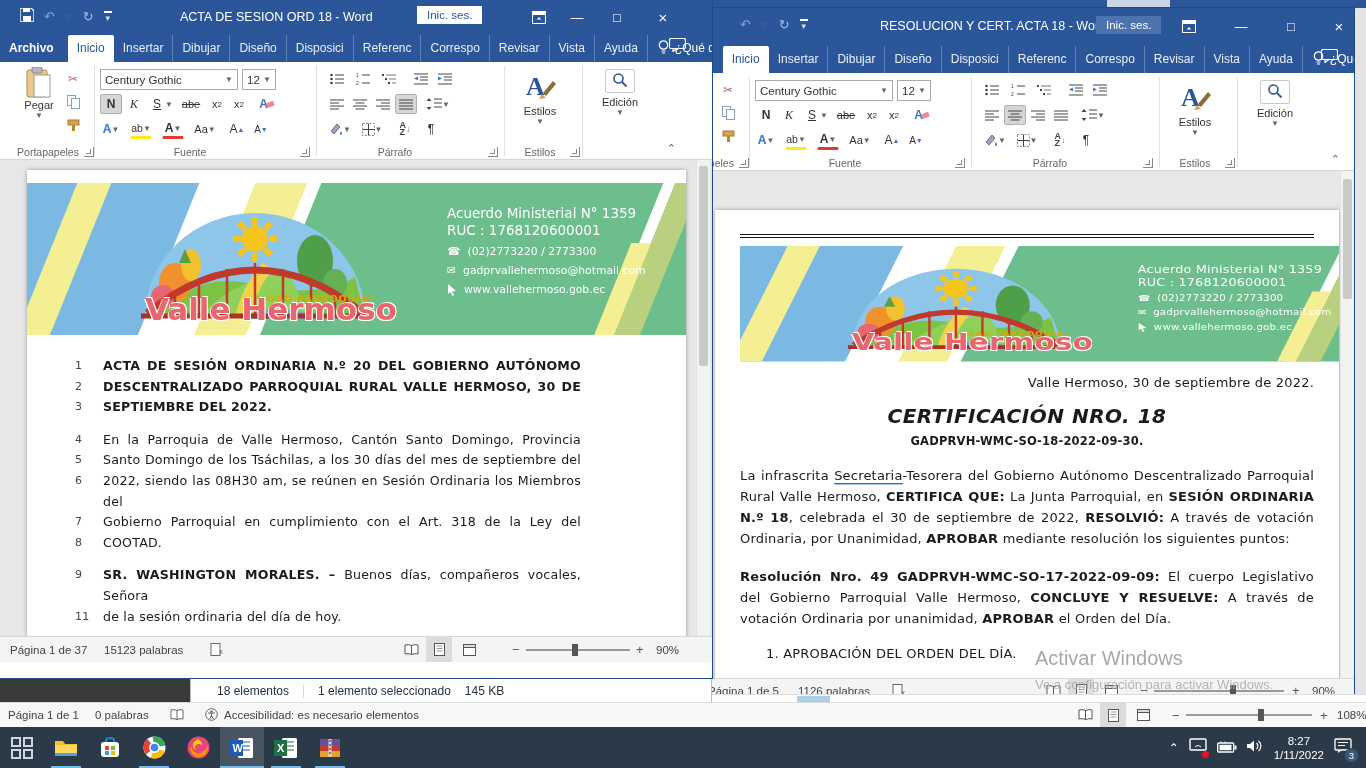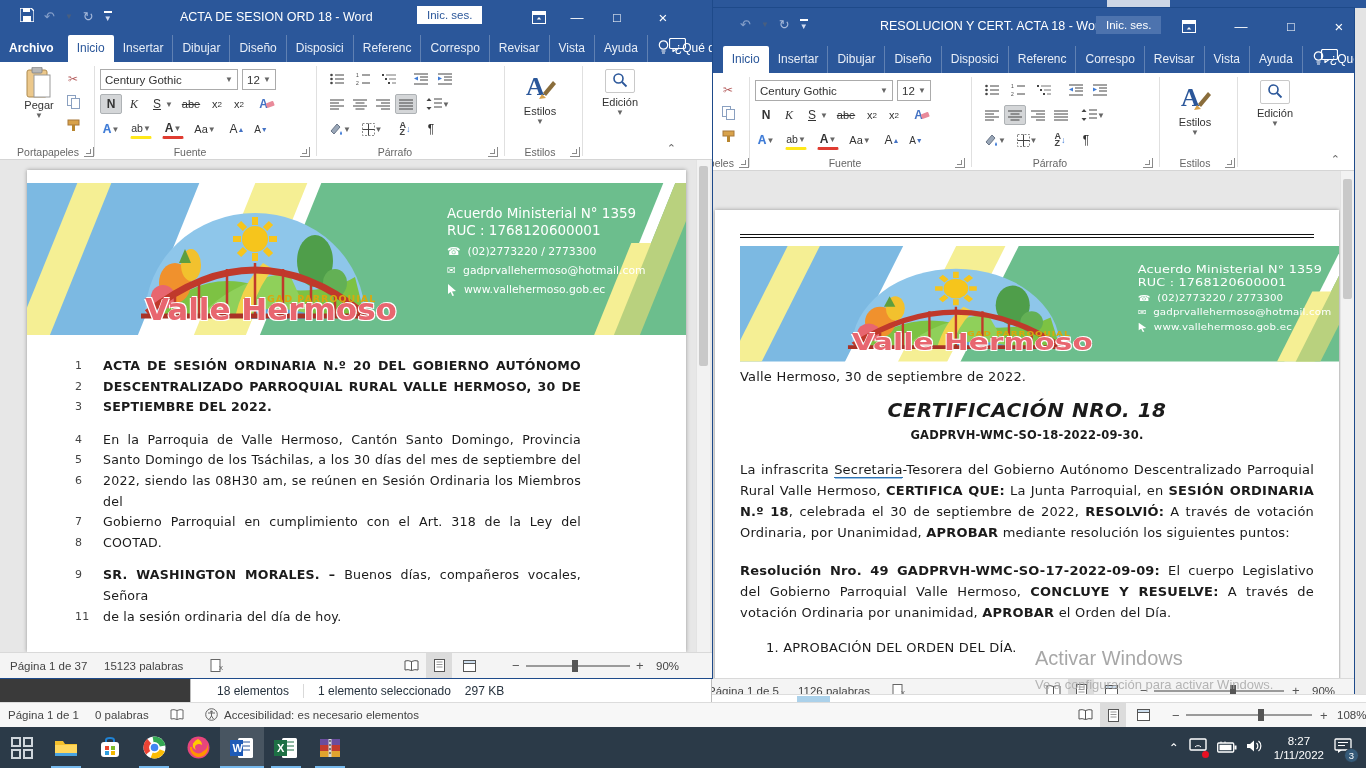--- a/index.html
+++ b/index.html
@@ -59,21 +59,21 @@
   .lt.just { text-align:justify; text-align-last:justify; }
   .lt.left { text-align:left; }
 
   
   .dblline { height:4px; border-top:1.5px solid #111; border-bottom:1.5px solid #111; }
   .rtitle { text-align:center; font-weight:bold; font-style:italic; font-size:20px; letter-spacing:.5px; }
   .rcode { text-align:center; font-weight:bold; font-size:11.5px; margin-top:6px; }
   .rpara { font-size:13px; line-height:21px; text-align:justify; margin-top:17px; }
   .rpara .useg { border-bottom:1px solid #2e74b5; box-shadow:0 2px 0 -1px #9dc3e6; }
   .rlist { font-size:13px; margin-top:17px; padding-left:26px; }
-  .rdate { text-align:left; font-size:13px; margin-top:7px; }
+  .rdate { text-align:right; font-size:13px; margin-top:13px; }
 
   
   .banner { position:relative; width:659px; height:152px; background:#fff; overflow:hidden; }
   .skew { position:absolute; transform:skewX(-22deg); }
   .bn-blue { left:-60px; top:-20px; width:200px; height:200px; background:#7cb9e2; }
   .bn-yel1 { left:18px; top:-20px; width:34px; height:200px; background:#f5ef94; }
   .bn-yelmid { left:196px; top:-20px; width:52px; height:200px; background:#f5ef94; }
   .bn-green { left:262px; top:-20px; width:480px; height:200px; background:#6cbe8d; }
   .bn-yelR { left:576px; top:60px; width:40px; height:140px; background:#f5ef94; }
   .bn-lgR { left:616px; top:-20px; width:26px; height:200px; background:#b9d17e; }
@@ -192,21 +192,21 @@
         </span>
       </span>
     <span class="sitem zplus" style="left:1320px;">+</span>
     <span class="sitem" style="left:1337px;">108%</span>
   </div>
 
   <div id="explorerbar">
     <span>18 elementos</span>
     <span class="esep"></span>
     <span>1 elemento seleccionado</span>
-    <span>297 KB</span>
+    <span>145 KB</span>
   </div>
 
   <div id="rwin" class="wword" style="left:694px; top:8px; width:660px; height:686px; z-index:20; overflow:hidden;">
     <div class="tbar" style="height:37px;">
       <div class="qat" style="left:46px;top:9px;">
         <span style="opacity:.55">↶</span>
           <span class="dar" style="opacity:.5">▼</span>
         <span style="opacity:.75">↻</span>
         <span style="border-top:2px solid #fff;padding-top:1px;font-size:8px;">▼</span>
       </div>
@@ -1083,21 +1083,21 @@
             <div class="dline">
               <span class="ln">11</span>
               <span class="lt left"><span>de la sesión ordinaria del día de hoy.</span></span>
             </div>
           </div>
       </div>
       <div class="vscroll" style="right:2px;top:0;bottom:0;">
           <div class="vthumb" style="top:6px;height:200px;"></div>
         </div>
     </div>
-    <div class="sbar" style="top:652px;height:26px;">
+    <div class="sbar" style="top:636px;height:26px;">
       <span class="sitem" style="left:10px;">Página 1 de 37</span>
       <span class="sitem" style="left:104px;">15123 palabras</span>
       <span class="sitem" style="left:210px;">
           <svg width="15" height="13" viewBox="0 0 15 13">
             <rect x="1" y="0.5" width="9" height="12" fill="#fff" stroke="#666"></rect>
             <text x="9" y="11" font-size="8" fill="#666">x</text>
           </svg>
         </span>
       <span class="sitem" style="left:398px;">
           <span class="viewbtn">

